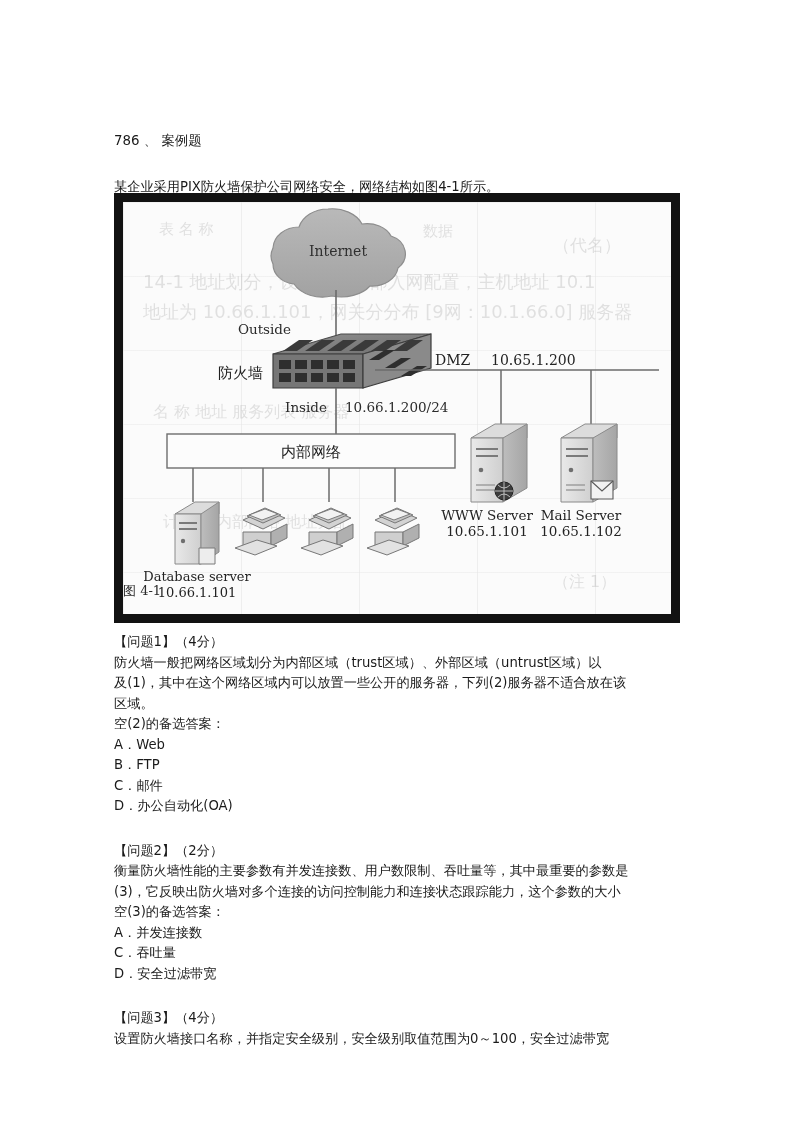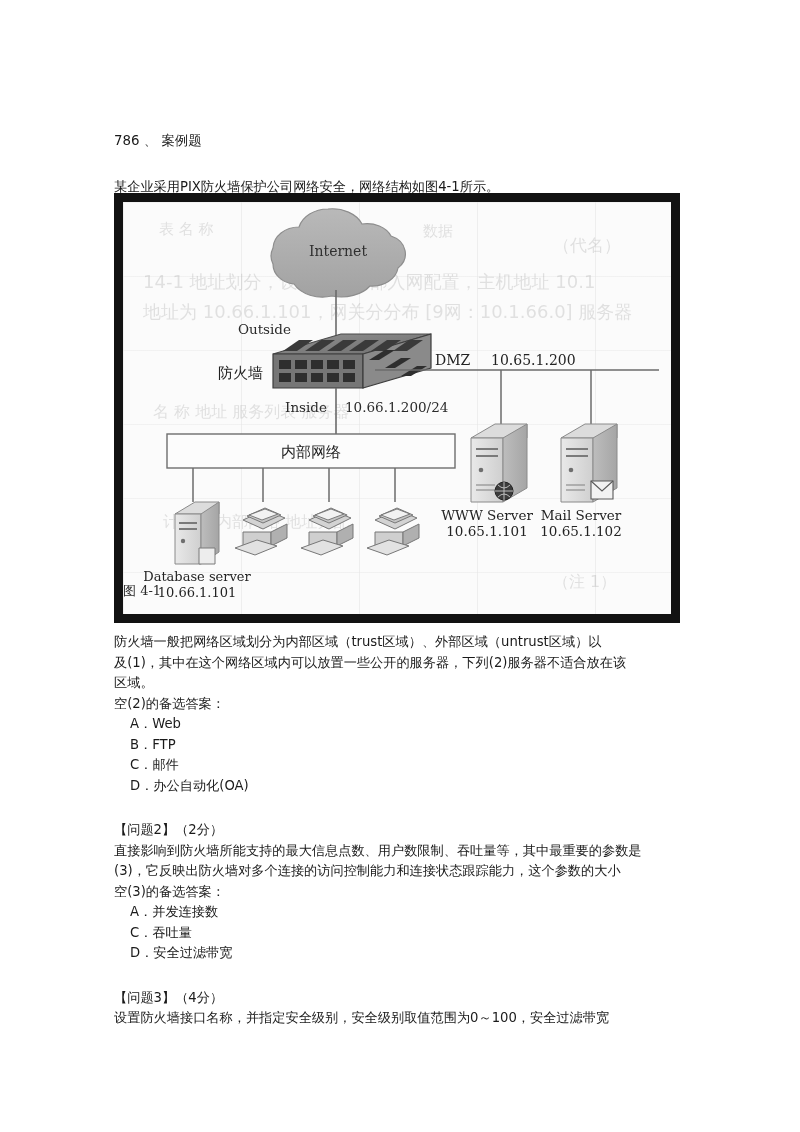--- a/index.html
+++ b/index.html
@@ -43,21 +43,20 @@
     font-size: 13.2px;
     line-height: 20.5px;
   }
   .para {
     font-size: 13.2px;
     line-height: 20.6px;
   }
   .opt {
     font-size: 13.2px;
     line-height: 20.4px;
-    margin-left: 16px;
   }
 
   
   .figure-wrap {
     position: absolute;
     left: 114px;
     top: 193px;
     width: 566px;
     height: 430px;
     border: 9px solid #121212;
@@ -301,35 +300,36 @@
         </g>
       </svg>
 
       <div class="fig-caption">图 4-1</div>
     </div>
   </div>
 
   <div style="position:absolute; left:114px; top:632px; width:576px;">
 
     <div>
+      <div class="section-head">【问题1】（4分）</div>
       <div class="para">防火墙一般把网络区域划分为内部区域（trust区域）、外部区域（untrust区域）以</div>
       <div class="para">及(1)，其中在这个网络区域内可以放置一些公开的服务器，下列(2)服务器不适合放在该</div>
       <div class="para">区域。</div>
       <div class="para">空(2)的备选答案：</div>
       <div class="opt">A．Web</div>
       <div class="opt">B．FTP</div>
       <div class="opt">C．邮件</div>
       <div class="opt">D．办公自动化(OA)</div>
     </div>
 
     <div class="gap-lg"></div>
 
     <div>
       <div class="section-head">【问题2】（2分）</div>
-      <div class="para">直接影响到防火墙所能支持的最大信息点数、用户数限制、吞吐量等，其中最重要的参数是</div>
+      <div class="para">衡量防火墙性能的主要参数有并发连接数、用户数限制、吞吐量等，其中最重要的参数是</div>
       <div class="para">(3)，它反映出防火墙对多个连接的访问控制能力和连接状态跟踪能力，这个参数的大小</div>
       <div class="para">空(3)的备选答案：</div>
       <div class="opt">A．并发连接数</div>
       <div class="opt">C．吞吐量</div>
       <div class="opt">D．安全过滤带宽</div>
     </div>
 
     <div class="gap-lg"></div>
 
     <div>

